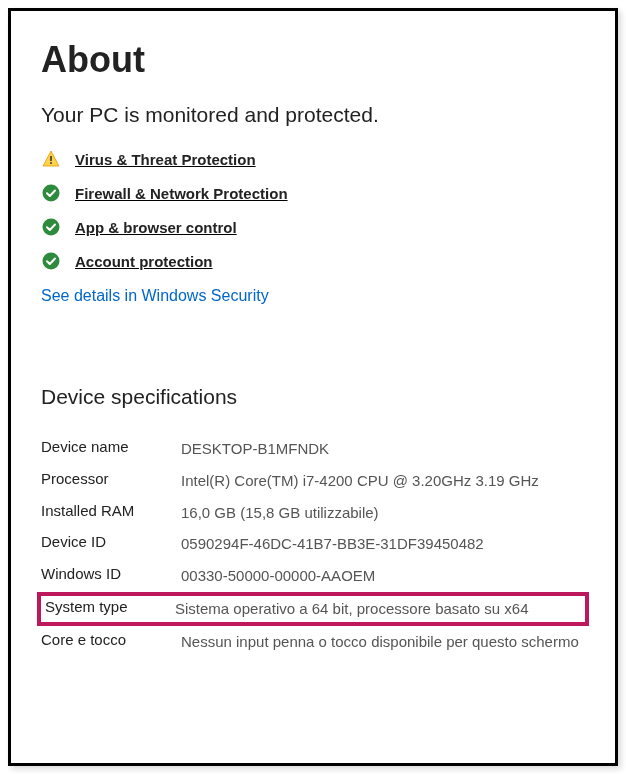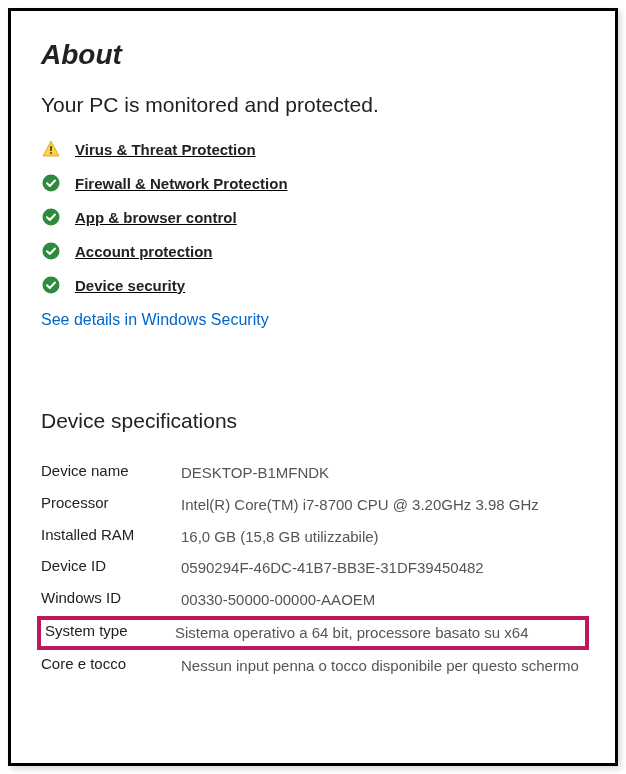--- a/index.html
+++ b/index.html
@@ -16,25 +16,24 @@
     }
     .outer-frame {
       border: 3px solid #000;
       width: 100%;
       height: 100%;
       padding: 28px 30px 20px 30px;
       position: relative;
       box-shadow: 3px 3px 6px rgba(0,0,0,0.15);
     }
     .page-title {
-      font-size: 28px;
+      font-size: 36px;
       font-weight: 600;
       color: #222;
       margin-bottom: 22px;
-      font-style: italic;
     }
     .subtitle {
       font-size: 21px;
       font-weight: 400;
       color: #222;
       margin-bottom: 22px;
     }
     .protection-list {
       margin-bottom: 16px;
       text-decoration: underline;
@@ -153,46 +152,37 @@
     <div class="protection-item">
       <span class="icon-wrap">
         <svg width="18" height="18" viewBox="0 0 18 18">
           <circle cx="9" cy="9" r="8.5" fill="#2e8b3d"></circle>
           <path d="M5 9.2 L7.8 12 L13 6.5" stroke="#fff" stroke-width="2" fill="none" stroke-linecap="round" stroke-linejoin="round"></path>
         </svg>
       </span>
       <span class="label">Account protection</span>
     </div>
 
-    <div class="protection-item">
-      <span class="icon-wrap">
-        <svg width="18" height="18" viewBox="0 0 18 18">
-          <circle cx="9" cy="9" r="8.5" fill="#2e8b3d"></circle>
-          <path d="M5 9.2 L7.8 12 L13 6.5" stroke="#fff" stroke-width="2" fill="none" stroke-linecap="round" stroke-linejoin="round"></path>
-        </svg>
-      </span>
-      <span class="label">Device security</span>
-    </div>
 
   </div>
 
   <a class="link-security">See details in Windows Security</a>
 
   <div class="section-heading">Device specifications</div>
 
   <div class="specs-table">
 
     <div class="specs-row">
       <div class="specs-label">Device name</div>
       <div class="specs-value">DESKTOP-B1MFNDK</div>
     </div>
 
     <div class="specs-row">
       <div class="specs-label">Processor</div>
-      <div class="specs-value">Intel(R) Core(TM) i7-8700 CPU @ 3.20GHz   3.98 GHz</div>
+      <div class="specs-value">Intel(R) Core(TM) i7-4200 CPU @ 3.20GHz   3.19 GHz</div>
     </div>
 
     <div class="specs-row">
       <div class="specs-label">Installed RAM</div>
       <div class="specs-value">16,0 GB (15,8 GB utilizzabile)</div>
     </div>
 
     <div class="specs-row">
       <div class="specs-label">Device ID</div>
       <div class="specs-value">0590294F-46DC-41B7-BB3E-31DF39450482</div>

